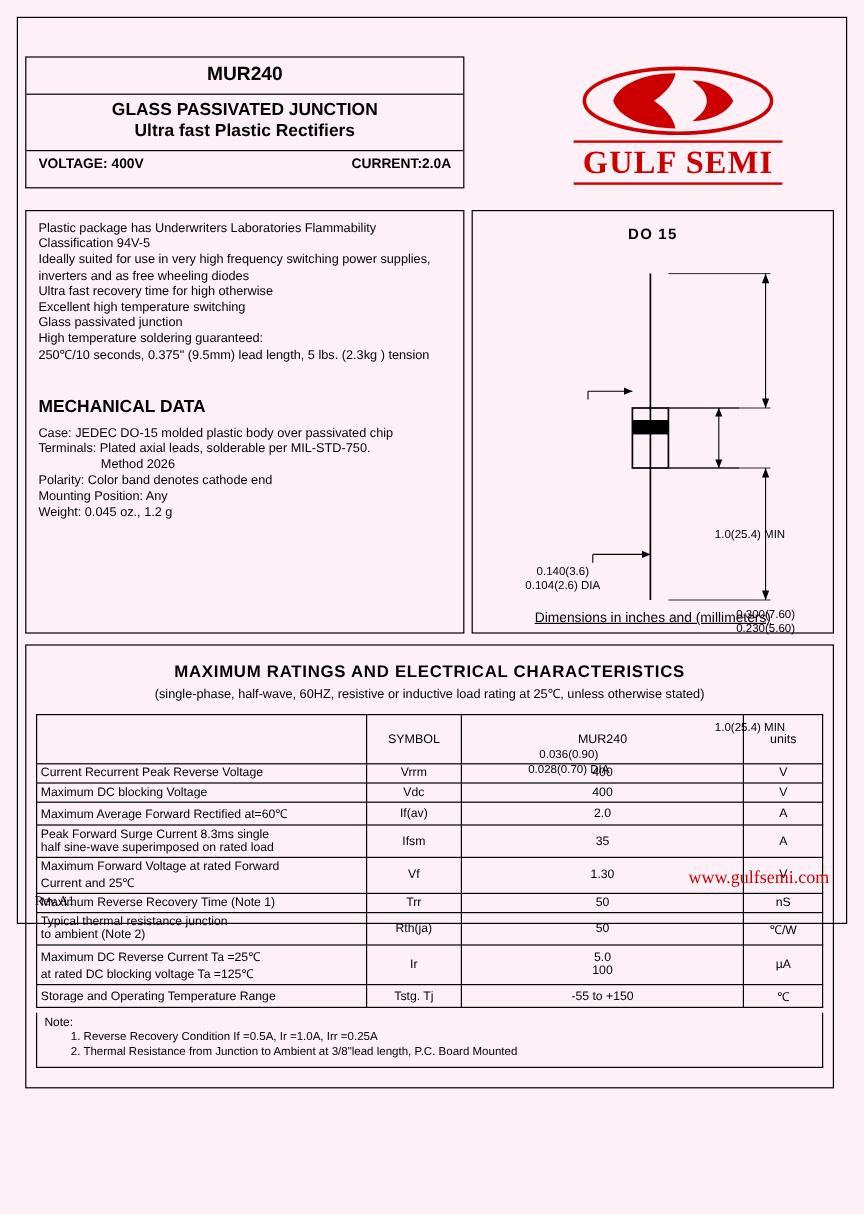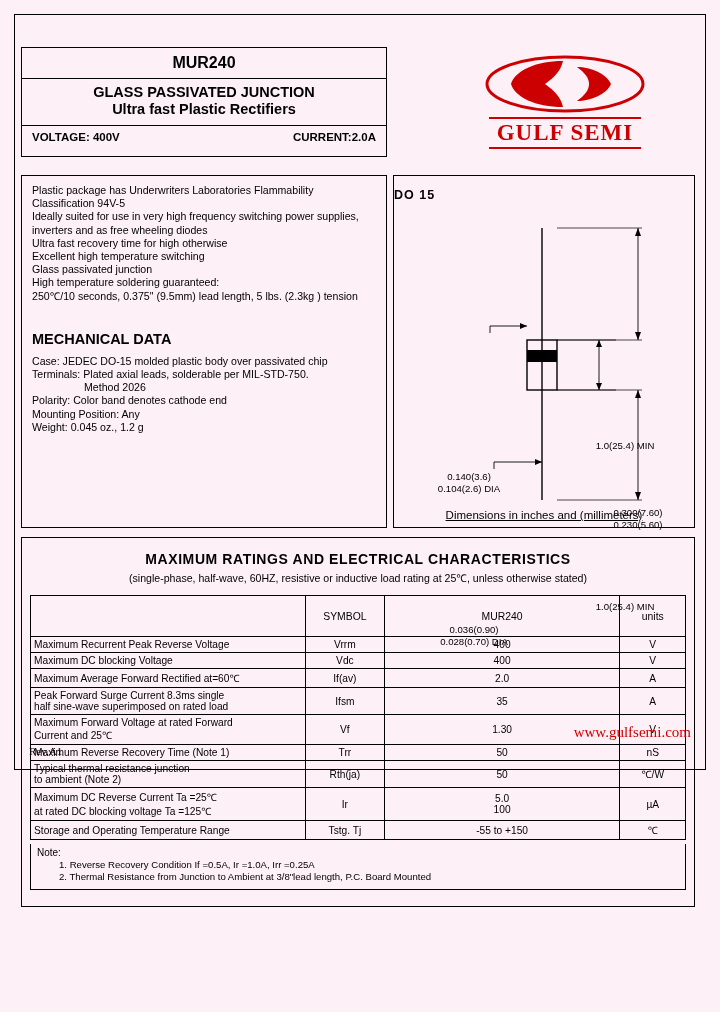--- a/index.html
+++ b/index.html
@@ -71,21 +71,21 @@
     left: 455px;
     top: 38px;
     width: 190px;
     height: 100px;
     text-align: center;
   }
   .logo svg { display: block; margin: 0 auto; }
   .logo-name {
     font-family: "Liberation Serif", serif;
     font-weight: bold;
-    font-size: 23px;
+    font-size: 27px;
     color: #cc0000;
     letter-spacing: 1px;
     border-top: 2px solid #cc0000;
     border-bottom: 2px solid #cc0000;
     padding: 1px 8px;
     display: inline-block;
     margin-top: 2px;
   }
 
   
@@ -119,21 +119,21 @@
     top: 160px;
     width: 302px;
     height: 353px;
     border: 1px solid #000;
     box-sizing: border-box;
   }
   .draw-title {
     position: absolute;
     left: 0; right: 0;
     top: 12px;
-    text-align: left;
+    text-align: center;
     font-weight: bold;
     font-size: 12.5px;
     letter-spacing: 1px;
   }
   .draw-caption {
     position: absolute;
     left: 0; right: 0;
     bottom: 6px;
     text-align: center;
     font-size: 11.5px;
@@ -328,21 +328,21 @@
           <col style="width:10%">
       </colgroup>
       <tbody>
         <tr class="hdr">
           <td class="c-param"></td>
           <td class="c-sym">SYMBOL</td>
           <td class="c-val">MUR240</td>
           <td class="c-unit">units</td>
         </tr>
         <tr>
-          <td class="c-param">Maximum Recurrent Peak Reverse Voltage</td>
+          <td class="c-param">Current Recurrent Peak Reverse Voltage</td>
           <td class="c-sym">Vrrm</td>
           <td class="c-val">400</td>
           <td class="c-unit">V</td>
         </tr>
         <tr>
           <td class="c-param">Maximum DC blocking Voltage</td>
           <td class="c-sym">Vdc</td>
           <td class="c-val">400</td>
           <td class="c-unit">V</td>
         </tr>

